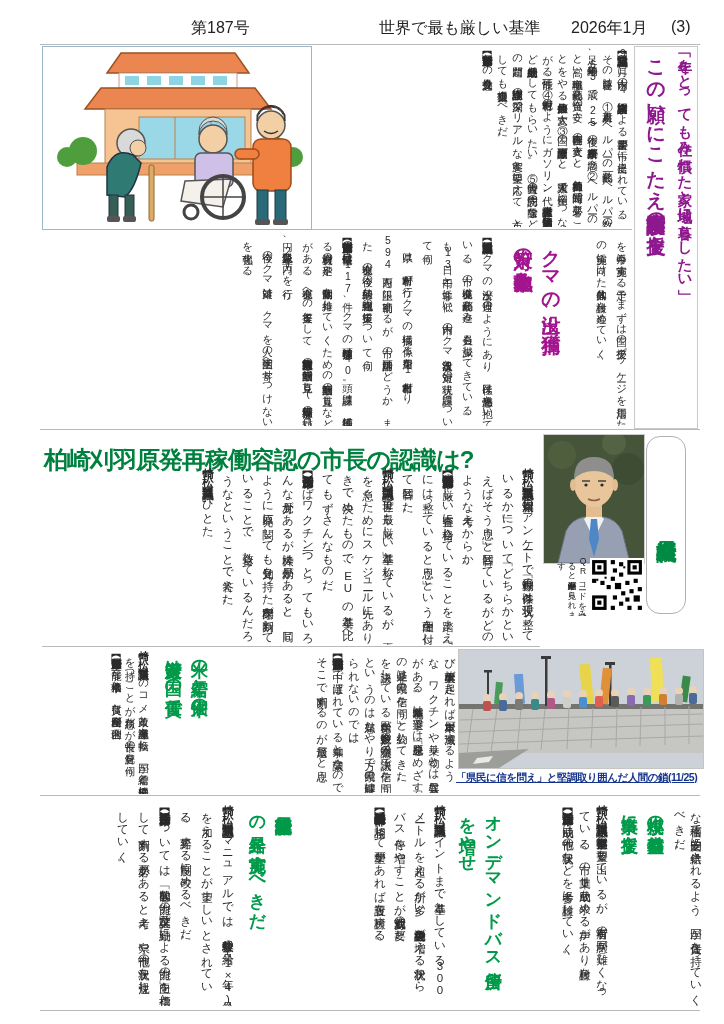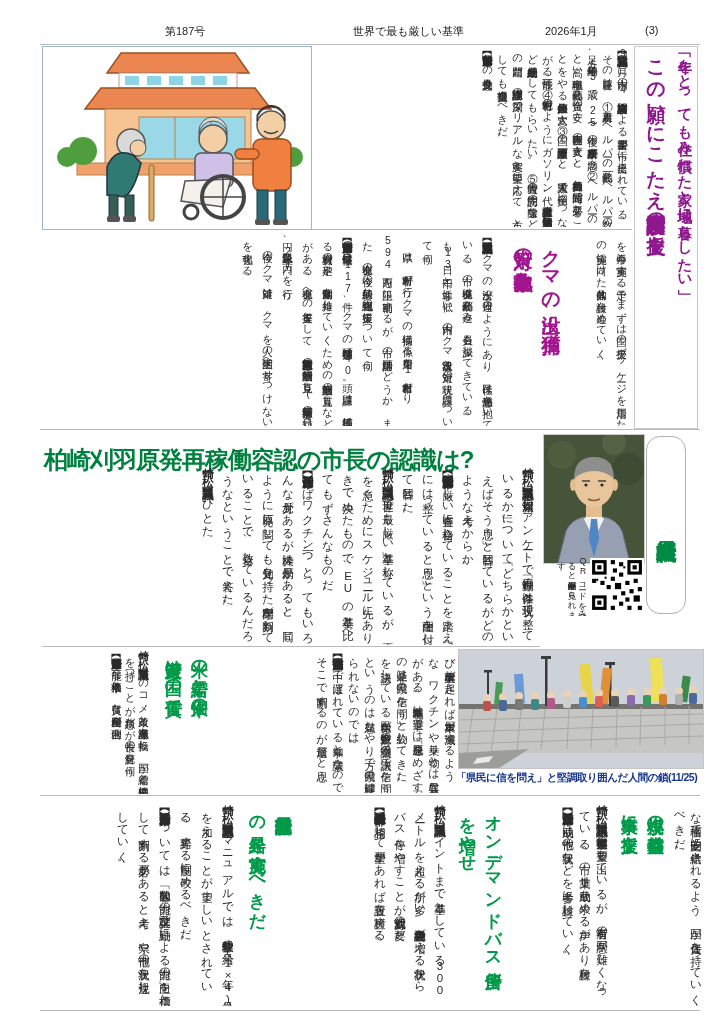--- a/index.html
+++ b/index.html
@@ -1,21 +1,21 @@
 <!DOCTYPE html>
 <html><head>
 <meta charset="utf-8">
 <style>
   html,body{margin:0;padding:0;background:#e9e9e9;}
   .sheet{
     position:relative;width:724px;height:1024px;background:#ffffff;
     font-family:"Liberation Sans",sans-serif;color:#2a2a2a;overflow:hidden;
     margin:0 auto;
   }
-  .hdr{position:absolute;top:24px;font-size:11px;color:#222;white-space:nowrap;}
+  .hdr{position:absolute;top:18px;font-size:16px;color:#222;white-space:nowrap;margin-left:26px;}
   .rule{position:absolute;height:1px;background:#b9b9b9;}
 
   
   .v{writing-mode:vertical-rl;text-orientation:upright;position:absolute;overflow:hidden;}
   .v p{margin:0;padding:0;}
   .v b{font-weight:700;}
 
   
   .kaigo-headline{left:634px;top:46px;width:60px;height:379px;border:1px solid #c9c9c9;
     background:#fff;color:#8e188e;padding:1px 1px;}
@@ -33,21 +33,21 @@
   .banner{position:absolute;left:44px;top:444px;width:496px;height:32px;
     font-size:24px;font-weight:800;color:#00803e;white-space:nowrap;letter-spacing:-1px;}
   .portrait{position:absolute;left:543px;top:434px;width:100px;height:128px;border:1px solid #cccccc;}
   .qr{position:absolute;left:590px;top:556px;width:54px;height:58px;}
   .qrcap{left:556px;top:556px;width:32px;height:60px;font-size:8.5px;line-height:10.5px;color:#222;}
   .giin{left:646px;top:436px;width:38px;height:176px;border:1px solid #b0b0b0;border-radius:14px;
     color:#008a44;font-weight:800;font-size:20px;line-height:36px;text-align:center;padding-top:0;}
   .genpatsu-upper{left:46px;top:467px;width:492px;height:178px;font-size:11.5px;line-height:20px;}
   .chainphoto{position:absolute;left:458px;top:649px;width:244px;height:118px;border:1px solid #c5c5c5;}
   .photocap{position:absolute;left:456px;top:771px;width:260px;font-size:10.5px;font-weight:700;
-    color:#16348c;white-space:nowrap;letter-spacing:-0.5px;}
+    color:#16348c;white-space:nowrap;letter-spacing:-0.5px;text-decoration:underline;}
   .genpatsu-lower{left:222px;top:650px;width:236px;height:143px;font-size:11px;line-height:16px;}
   .kome-head{left:150px;top:648px;width:62px;height:146px;color:#009a4a;font-weight:800;}
   .kome-head div{font-size:15px;line-height:25px;}
   .kome-block{left:40px;top:650px;width:110px;height:144px;font-size:10.5px;line-height:13.5px;}
 
   
   .cont-block{left:672px;top:804px;width:32px;height:202px;font-size:11.5px;line-height:16px;}
   .g-head{color:#009a4a;font-weight:800;}
   .g-head div{font-size:17px;line-height:26px;}
   .kiban-head{left:612px;top:804px;width:56px;height:202px;}

